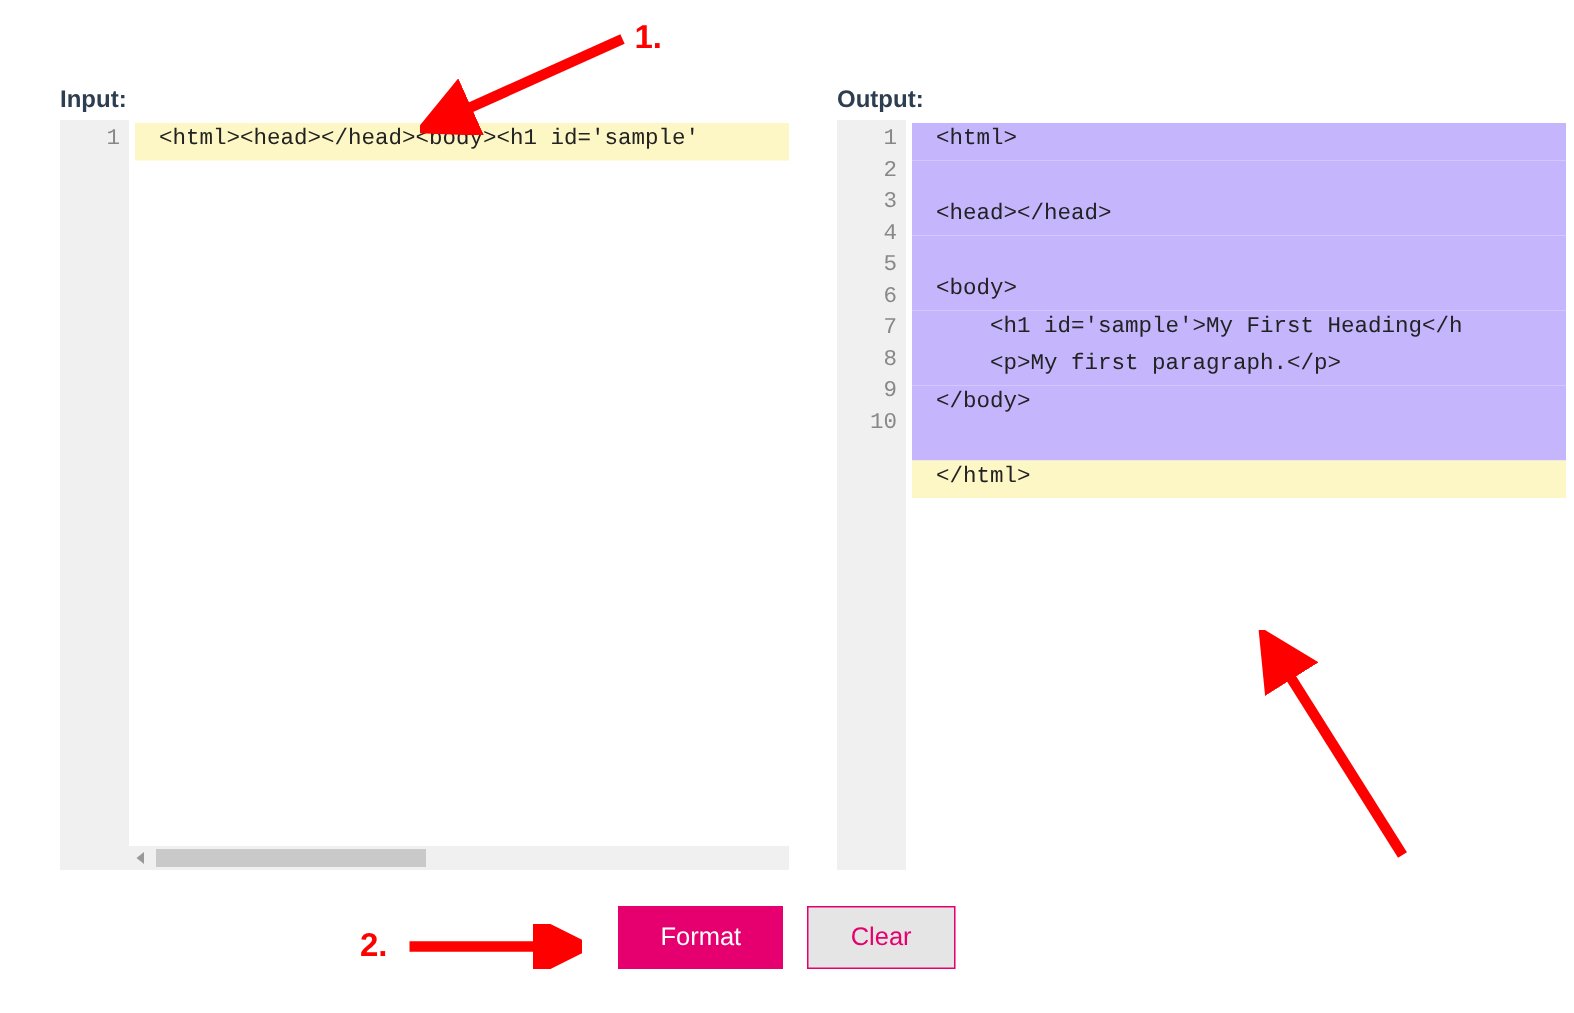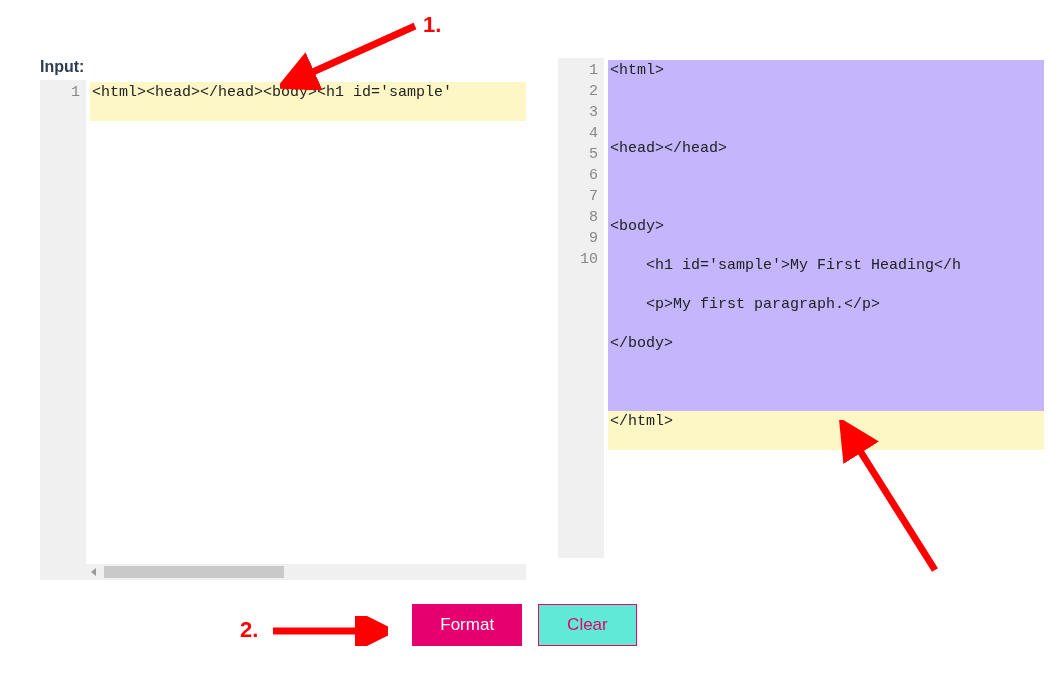--- a/index.html
+++ b/index.html
@@ -54,22 +54,22 @@
     font-family: Consolas, "Courier New", monospace;
     font-size: 15px;
     line-height: 21px;
     padding: 2px 0 2px 4px;
     white-space: pre;
     overflow: hidden;
     position: relative;
     color: #222;
   }
   .code-line {
-    height: 39px;
-    padding-left: 2px;
+    height: 25px;
+    padding-left: 16px;
   }
   .hl-yellow { background: #fdf6c5; }
   .hl-blue { background: #c4b5fd; }
   .scrollbar-h {
     position: absolute;
     bottom: 0;
     left: 46px;
     right: 0;
     height: 16px;
     background: #f0f0f0;
@@ -108,21 +108,21 @@
     padding: 10px 28px;
     border: none;
     cursor: pointer;
     font-family: inherit;
   }
   .btn-primary {
     background: #e6006f;
     color: #fff;
   }
   .btn-secondary {
-    background: #5eead4;
+    background: #e5e5e5;
     color: #e6006f;
     border: 1px solid #e6006f;
   }
   .annotation {
     position: absolute;
     color: #ff0000;
     font-size: 22px;
     font-weight: 600;
     pointer-events: none;
   }
@@ -143,20 +143,21 @@
         </div>
       <div class="code-area" id="input-code"><div class="code-line hl-yellow">&lt;html&gt;&lt;head&gt;&lt;/head&gt;&lt;body&gt;&lt;h1 id='sample'</div></div>
       <div class="scrollbar-h">
         <div class="scroll-arrow-left"></div>
         <div class="scroll-thumb"></div>
       </div>
     </div>
   </div>
 
   <div class="panel">
+    <div class="panel-label">Output:</div>
     <div class="editor">
       <div class="gutter" id="output-gutter">
           <span class="ln">1</span>
           <span class="ln">2</span>
           <span class="ln">3</span>
           <span class="ln">4</span>
           <span class="ln">5</span>
           <span class="ln">6</span>
           <span class="ln">7</span>
           <span class="ln">8</span>

